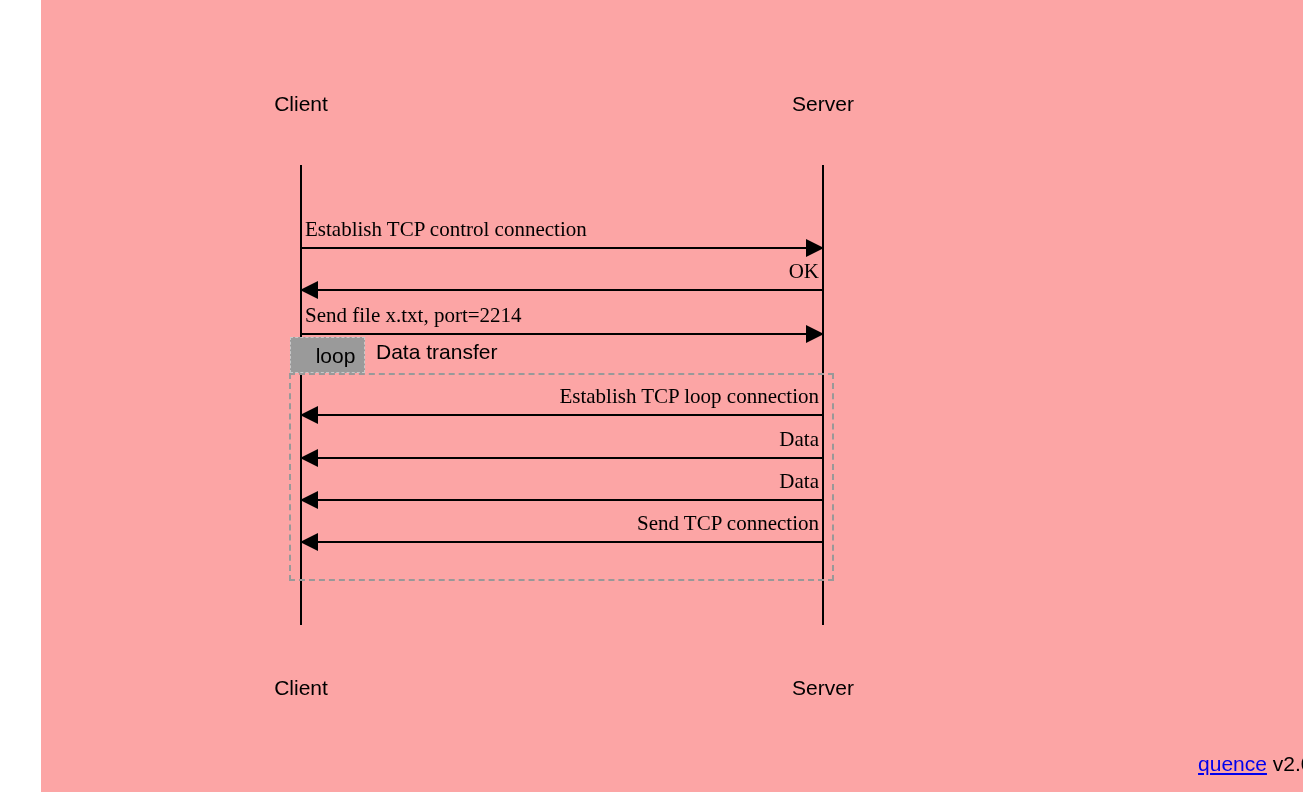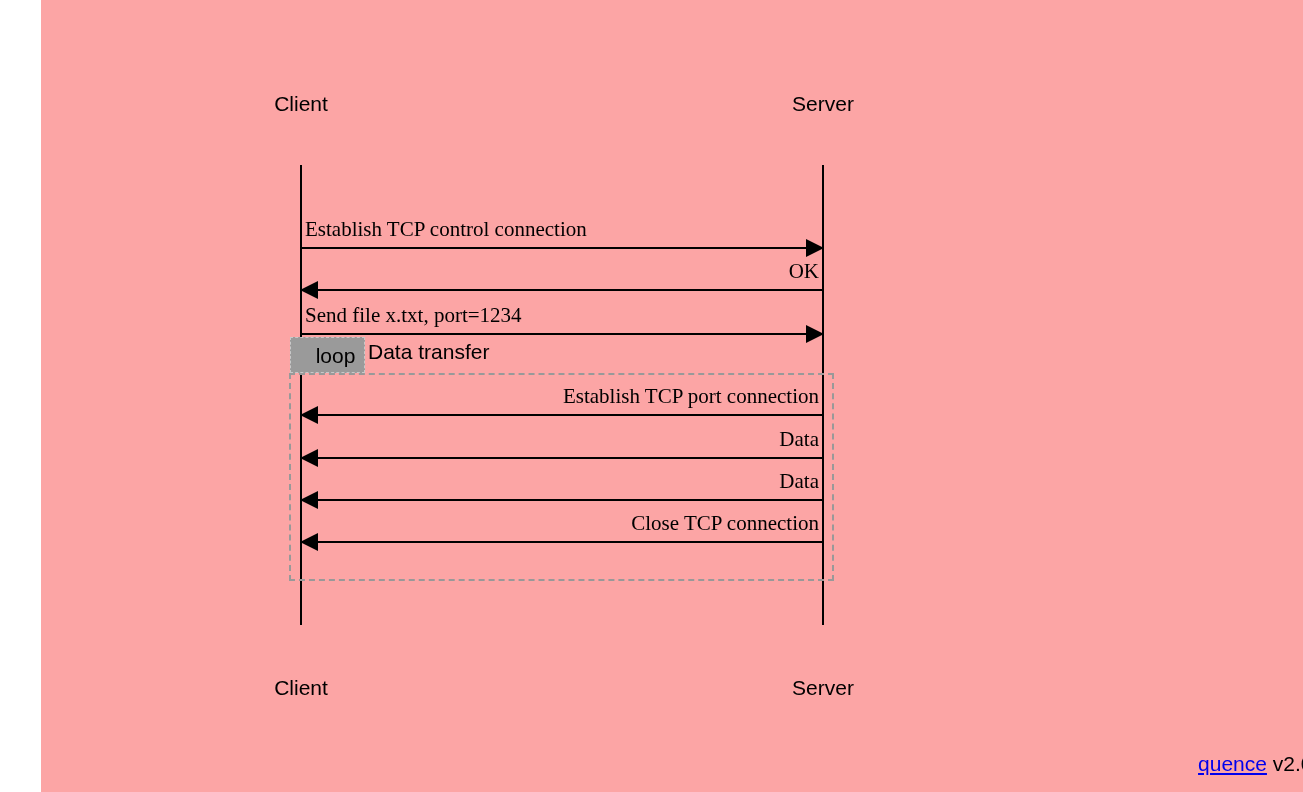--- a/index.html
+++ b/index.html
@@ -138,51 +138,51 @@
     <div class="msg-head to-right"></div>
   </div>
 
   <div class="message" style="left:260px; width:522px; top:289px;">
     <div class="msg-text align-right">OK</div>
     <div class="msg-line"></div>
     <div class="msg-head to-left"></div>
   </div>
 
   <div class="message" style="left:260px; width:522px; top:333px;">
-    <div class="msg-text align-left">Send file x.txt, port=1234</div>
+    <div class="msg-text align-left">Send file x.txt, port=2214</div>
     <div class="msg-line"></div>
     <div class="msg-head to-right"></div>
   </div>
 
   <div class="fragment-box" style="left:248px; top:373px; width:545px; height:208px;"></div>
 
   <div class="fragment-tab" style="left:249px; top:337px; width:75px; height:36px;padding-left:16px;">loop</div>
 
-  <div class="fragment-title" style="left:327px; top:341px;">Data transfer</div>
+  <div class="fragment-title" style="left:335px; top:341px;">Data transfer</div>
 
   <div class="message" style="left:260px; width:522px; top:414px;">
-    <div class="msg-text align-right">Establish TCP port connection</div>
+    <div class="msg-text align-right">Establish TCP loop connection</div>
     <div class="msg-line"></div>
     <div class="msg-head to-left"></div>
   </div>
 
   <div class="message" style="left:260px; width:522px; top:457px;">
     <div class="msg-text align-right">Data</div>
     <div class="msg-line"></div>
     <div class="msg-head to-left"></div>
   </div>
 
   <div class="message" style="left:260px; width:522px; top:499px;">
     <div class="msg-text align-right">Data</div>
     <div class="msg-line"></div>
     <div class="msg-head to-left"></div>
   </div>
 
   <div class="message" style="left:260px; width:522px; top:541px;">
-    <div class="msg-text align-right">Close TCP connection</div>
+    <div class="msg-text align-right">Send TCP connection</div>
     <div class="msg-line"></div>
     <div class="msg-head to-left"></div>
   </div>
 
   <div class="actor-label" style="left:260px; top:677px;">Client</div>
 
   <div class="actor-label" style="left:782px; top:677px;">Server</div>
 
   <div class="footer" style="right:14px; top:753px;">
     <a href="#">quence</a><span> v2.0.0</span>

